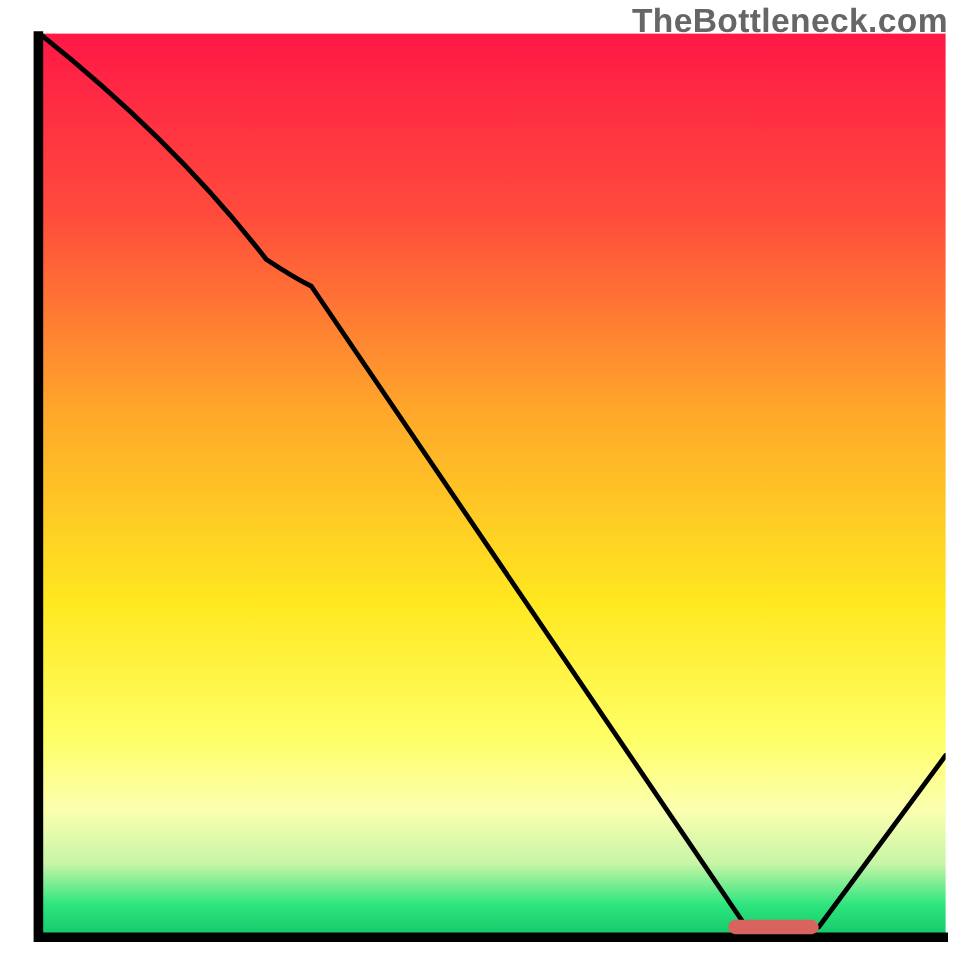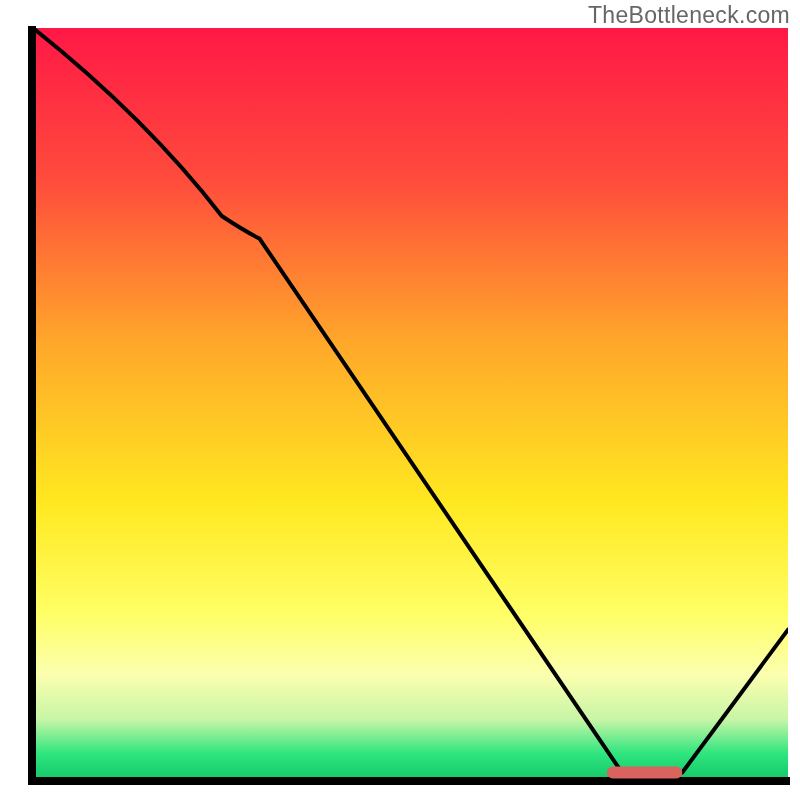--- a/index.html
+++ b/index.html
@@ -14,22 +14,22 @@
   .frame {
     position: relative;
     width: 800px;
     height: 800px;
   }
   .watermark {
     position: absolute;
     top: 2px;
     right: 10px;
     color: #666666;
-    font-size: 23px;
-    font-weight: 400;
+    font-size: 28px;
+    font-weight: 700;
     letter-spacing: 0.3px;
   }
   svg {
     position: absolute;
     top: 0;
     left: 0;
   }
 </style>
 </head>
 <body>

